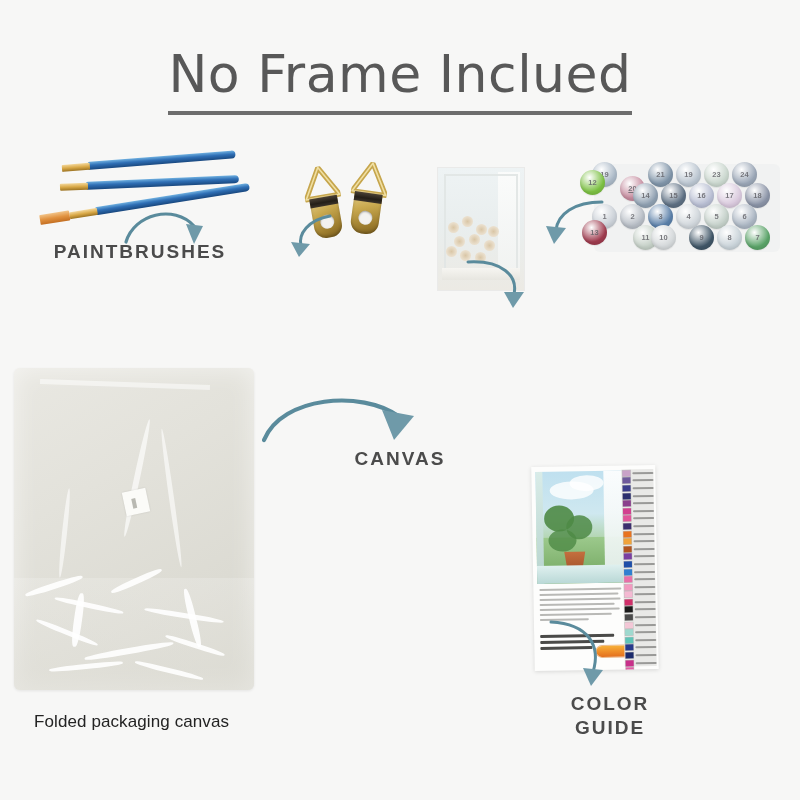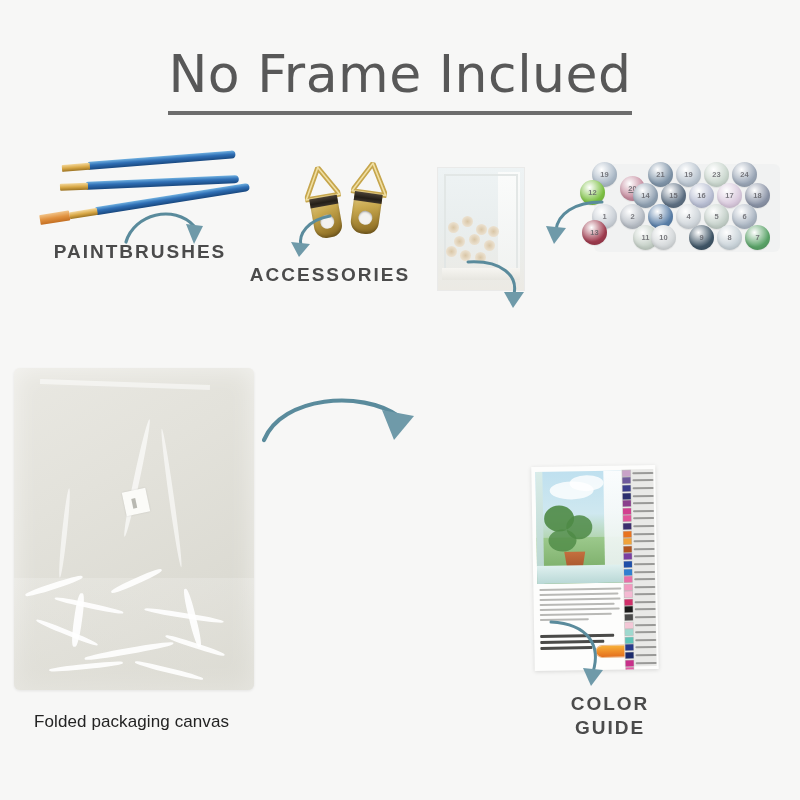--- a/index.html
+++ b/index.html
@@ -356,21 +356,21 @@
         </div>
         <div class="pot" style="left: 90px; top: 4px; background: radial-gradient(circle at 38% 30%, rgb(255, 255, 255) 0%, rgb(185, 196, 207) 62%, rgb(185, 196, 207) 100%);">
           <span class="pnum">19</span>
         </div>
         <div class="pot" style="left: 118px; top: 4px; background: radial-gradient(circle at 38% 30%, rgb(255, 255, 255) 0%, rgb(201, 214, 205) 62%, rgb(201, 214, 205) 100%);">
           <span class="pnum">23</span>
         </div>
         <div class="pot" style="left: 146px; top: 4px; background: radial-gradient(circle at 38% 30%, rgb(255, 255, 255) 0%, rgb(154, 166, 182) 62%, rgb(154, 166, 182) 100%);">
           <span class="pnum">24</span>
         </div>
-        <div class="pot" style="left: -6px; top: 22px; background: radial-gradient(circle at 38% 30%, rgb(255, 255, 255) 0%, rgb(124, 192, 67) 62%, rgb(124, 192, 67) 100%);">
+        <div class="pot" style="left: -6px; top: 12px; background: radial-gradient(circle at 38% 30%, rgb(255, 255, 255) 0%, rgb(124, 192, 67) 62%, rgb(124, 192, 67) 100%);">
           <span class="pnum">12</span>
         </div>
         <div class="pot" style="left: 47px; top: 25px; background: radial-gradient(circle at 38% 30%, rgb(255, 255, 255) 0%, rgb(142, 159, 176) 62%, rgb(142, 159, 176) 100%);">
           <span class="pnum">14</span>
         </div>
         <div class="pot" style="left: 75px; top: 25px; background: radial-gradient(circle at 38% 30%, rgb(255, 255, 255) 0%, rgb(93, 111, 130) 62%, rgb(93, 111, 130) 100%);">
           <span class="pnum">15</span>
         </div>
         <div class="pot" style="left: 103px; top: 25px; background: radial-gradient(circle at 38% 30%, rgb(255, 255, 255) 0%, rgb(183, 189, 210) 62%, rgb(183, 189, 210) 100%);">
           <span class="pnum">16</span>
@@ -613,18 +613,18 @@
     <path d="M6,52 C24,8 104,2 140,28" fill="none" stroke="#5a8b9c" stroke-width="4.2" stroke-linecap="round"></path>
     <polygon points="124,22 156,28 136,52" fill="#6f9aa9"></polygon>
   </svg>
 
   <svg class="arrow-svg" style="left:545px; top:612px; width:80px; height:82px;" viewBox="0 0 80 82">
     <path d="M6,10 C44,12 56,34 48,60" fill="none" stroke="#5a8b9c" stroke-width="3.0" stroke-linecap="round"></path>
     <polygon points="38,56 58,58 46,74" fill="#6f9aa9"></polygon>
   </svg>
 
   <div class="abs caption" id="cap-paintbrushes">PAINTBRUSHES</div>
-  <div class="abs caption" id="cap-accessories">ACCESSORIES</div>
+  <div class="abs caption" id="cap-canvas">CANVAS</div>
   <div class="abs caption" id="cap-colorguide">COLOR
 GUIDE</div>
   <div class="abs" id="cap-folded">Folded packaging canvas</div>
 
 </div>
 
 </body></html>

